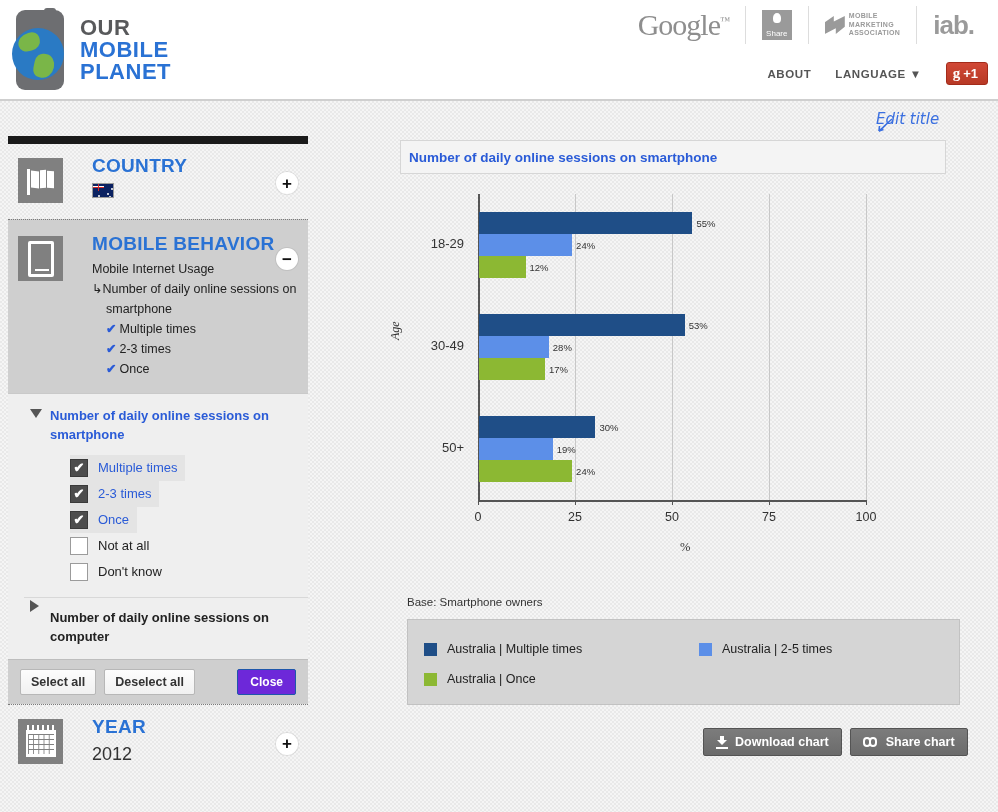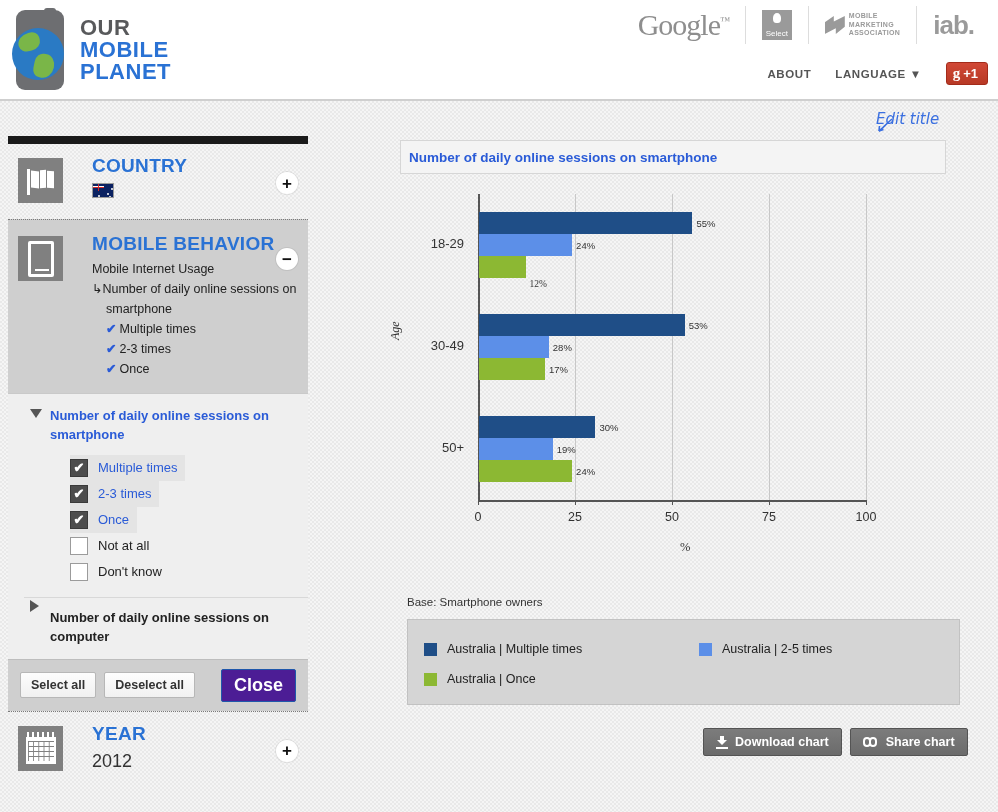--- a/index.html
+++ b/index.html
@@ -164,22 +164,22 @@
   .dd-second { padding:10px 16px 12px 42px; position:relative; }
   .dd-footer {
     background:#cfcfcf; padding:9px 12px; display:flex; align-items:center;
     border-top:1px solid #bdbdbd;
   }
   .btn-light {
     background:linear-gradient(#fdfdfd,#f1f1f1); border:1px solid #b7b7b7; border-radius:2px;
     font-size:12.5px; font-weight:bold; color:#333333; padding:5px 10px; margin-right:8px;
   }
   .btn-close {
-    margin-left:auto; background:#4c1d95; border:1px solid #1f57ab; border-radius:2px;
-    color:#ffffff; font-size:18px; font-weight:bold; padding:5px 12px;
+    margin-left:auto; background:#6d28d9; border:1px solid #1f57ab; border-radius:2px;
+    color:#ffffff; font-size:12px; font-weight:bold; padding:5px 12px;
   }
   .panel-year { border-top:1px dotted #7a7a7a; padding:12px 0 14px 0; }
 
   
   .edit-title { position:absolute; left:876px; top:110px; color:#3a6fe0; font-size:15px; font-style:italic; font-family:"DejaVu Sans", sans-serif; }
   .edit-arrow { position:absolute; left:878px; top:118px; width:16px; height:14px; }
 
   .chart-title-box {
     position:absolute; left:400px; top:140px; width:546px; height:34px;
     background:#f4f4f4; border:1px solid #d6d6d6;
@@ -247,21 +247,21 @@
     </div>
   </div>
 
   <div class="partners">
     <div class="partner">
       <span class="google-logo"><span>Google</span><sup>™</sup></span>
     </div>
     <div class="partner">
       <div class="ipsos-logo">
           <span class="pin"></span>
-          <span>Select</span>
+          <span>Share</span>
         </div>
     </div>
     <div class="partner">
       <div class="mma-logo">
         <div class="mma-mark"></div>
         <div class="mma-text">
           <div>MOBILE</div>
           <div>MARKETING</div>
           <div>ASSOCIATION</div>
         </div>
@@ -417,21 +417,21 @@
       <div class="ticklabel" style="left: 291px;">75</div>
       <div class="gridline" style="left: 388px;"></div>
       <div class="tick" style="left: 388px;"></div>
       <div class="ticklabel" style="left: 388px;">100</div>
       <div class="grouplabel" style="top: 42px;">18-29</div>
       <div class="bar" style="left: 1px; top: 18px; width: 213.4px; background: rgb(31, 78, 135);"></div>
       <div class="barlabel" style="left: 218.4px; top: 24px;">55%</div>
       <div class="bar" style="left: 1px; top: 40px; width: 93.12px; background: rgb(92, 143, 232);"></div>
       <div class="barlabel" style="left: 98.12px; top: 46px;">24%</div>
       <div class="bar" style="left: 1px; top: 62px; width: 46.56px; background: rgb(140, 184, 51);"></div>
-      <div class="barlabel" style="left: 51.56px; top: 85px; font-family: Liberation Serif, serif;">12%</div>
+      <div class="barlabel" style="left: 51.56px; top: 68px;">12%</div>
       <div class="grouplabel" style="top: 144px;">30-49</div>
       <div class="bar" style="left: 1px; top: 120px; width: 205.64px; background: rgb(31, 78, 135);"></div>
       <div class="barlabel" style="left: 210.64px; top: 126px;">53%</div>
       <div class="bar" style="left: 1px; top: 142px; width: 69.84px; background: rgb(92, 143, 232);"></div>
       <div class="barlabel" style="left: 74.84px; top: 148px;">28%</div>
       <div class="bar" style="left: 1px; top: 164px; width: 65.96px; background: rgb(140, 184, 51);"></div>
       <div class="barlabel" style="left: 70.96px; top: 170px;">17%</div>
       <div class="grouplabel" style="top: 246px;">50+</div>
       <div class="bar" style="left: 1px; top: 222px; width: 116.4px; background: rgb(31, 78, 135);"></div>
       <div class="barlabel" style="left: 121.4px; top: 228px;">30%</div>

